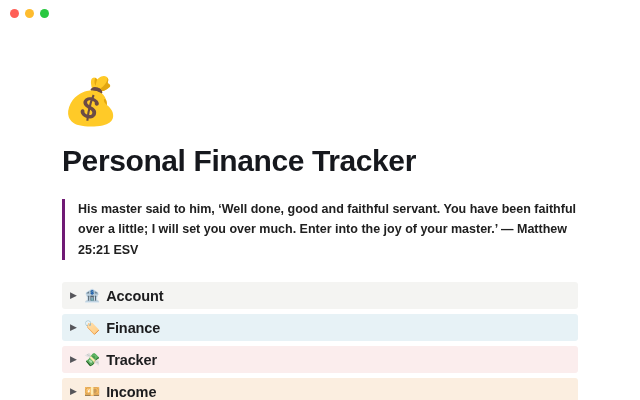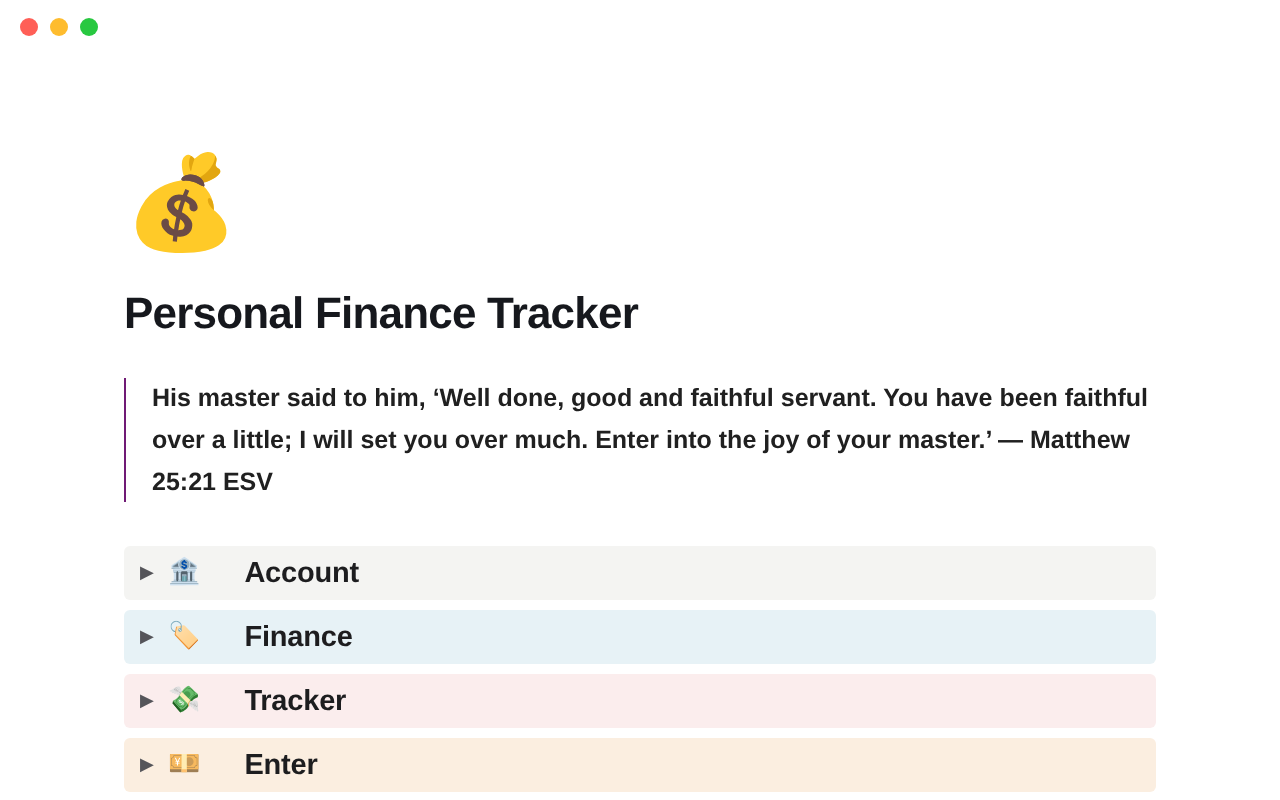--- a/index.html
+++ b/index.html
@@ -47,29 +47,29 @@
     box-sizing: border-box;
   }
   .page-emoji {
     font-size: 46px;
     line-height: 1;
     margin-top: 26px;
     margin-bottom: 20px;
     font-family: "DejaVu Sans", sans-serif;
   }
   .page-title {
-    font-size: 22px;
+    font-size: 30px;
     font-weight: bold;
     color: #16181d;
     letter-spacing: -0.4px;
     margin: 0 0 20px 0;
     line-height: 1.15;
   }
   .quote {
-    border-left: 1px solid #701a75;
+    border-left: 3px solid #701a75;
     padding-left: 13px;
     margin: 0 0 22px 0;
     font-size: 12.5px;
     line-height: 1.65;
     color: #202020;
     font-weight: 600;
     max-width: 500px;
   }
   .toggle-list {
     display: flex;
@@ -97,21 +97,20 @@
     font-size: 13px;
     margin-right: 6px;
     font-family: "DejaVu Sans", sans-serif;
     line-height: 1;
   }
   .row-label {
     font-size: 14.5px;
     font-weight: bold;
     color: #1d1d1f;
     letter-spacing: -0.1px;
-    margin-left: 16px;
   }
 </style>
 </head>
 <body>
 
 <div class="window">
 
   <div class="titlebar">
     <div class="traffic">
       <span class="dot red"></span>
@@ -144,18 +143,18 @@
 
       <div class="toggle-row" style="background:#fbeded;">
         <span class="arrow">▶</span>
         <span class="row-emoji">💸</span>
         <span class="row-label">Tracker</span>
       </div>
 
       <div class="toggle-row" style="background:#fbeee0;">
         <span class="arrow">▶</span>
         <span class="row-emoji">💴</span>
-        <span class="row-label">Enter</span>
+        <span class="row-label">Income</span>
       </div>
 
     </div>
   </div>
 </div>
 
 </body></html>

